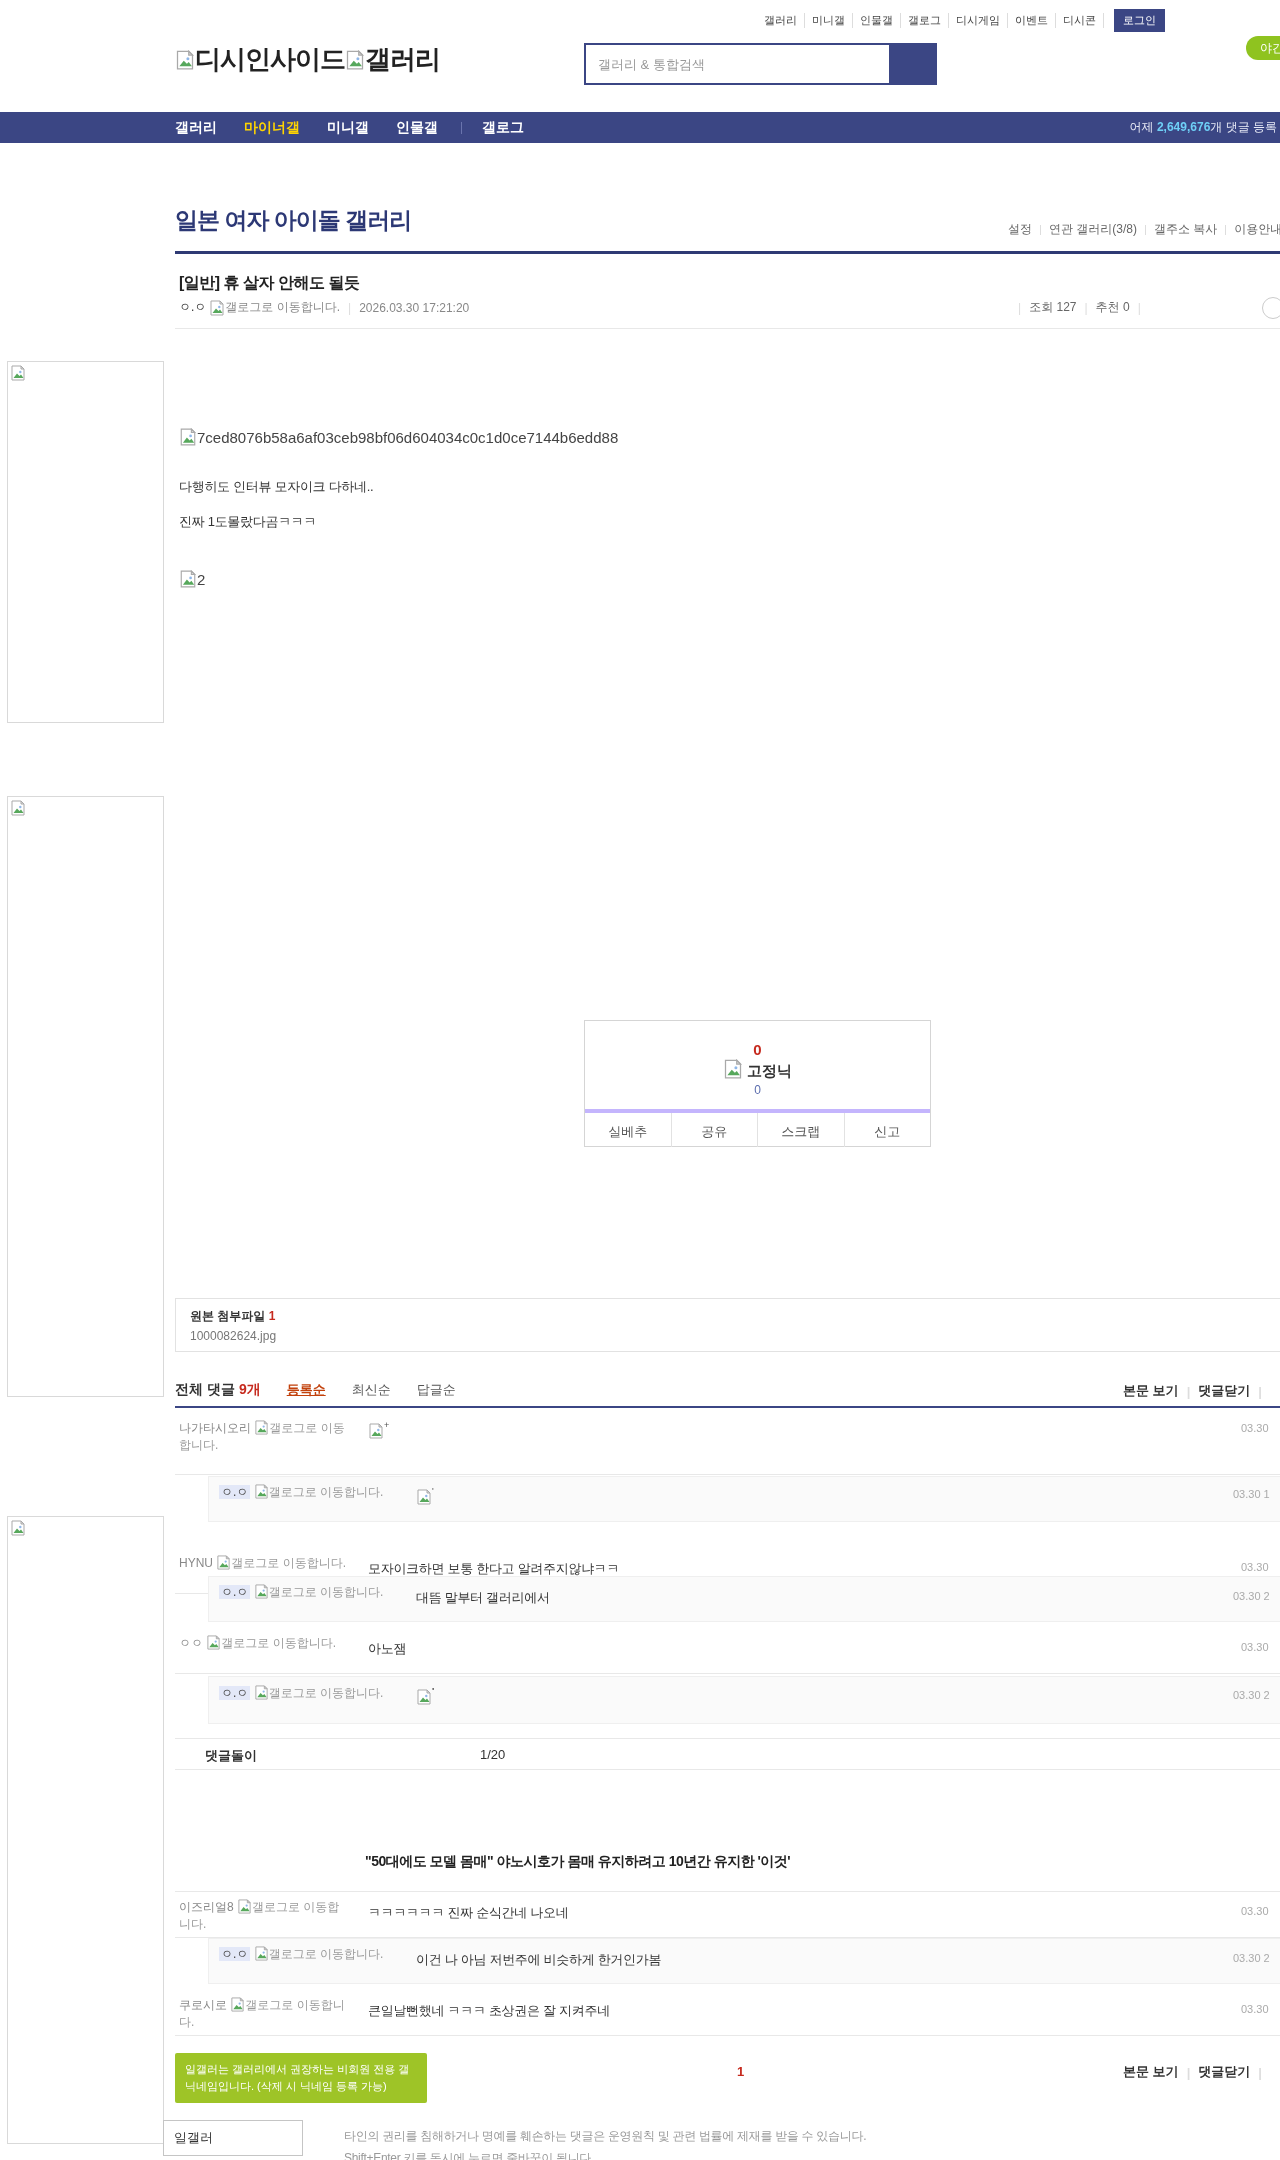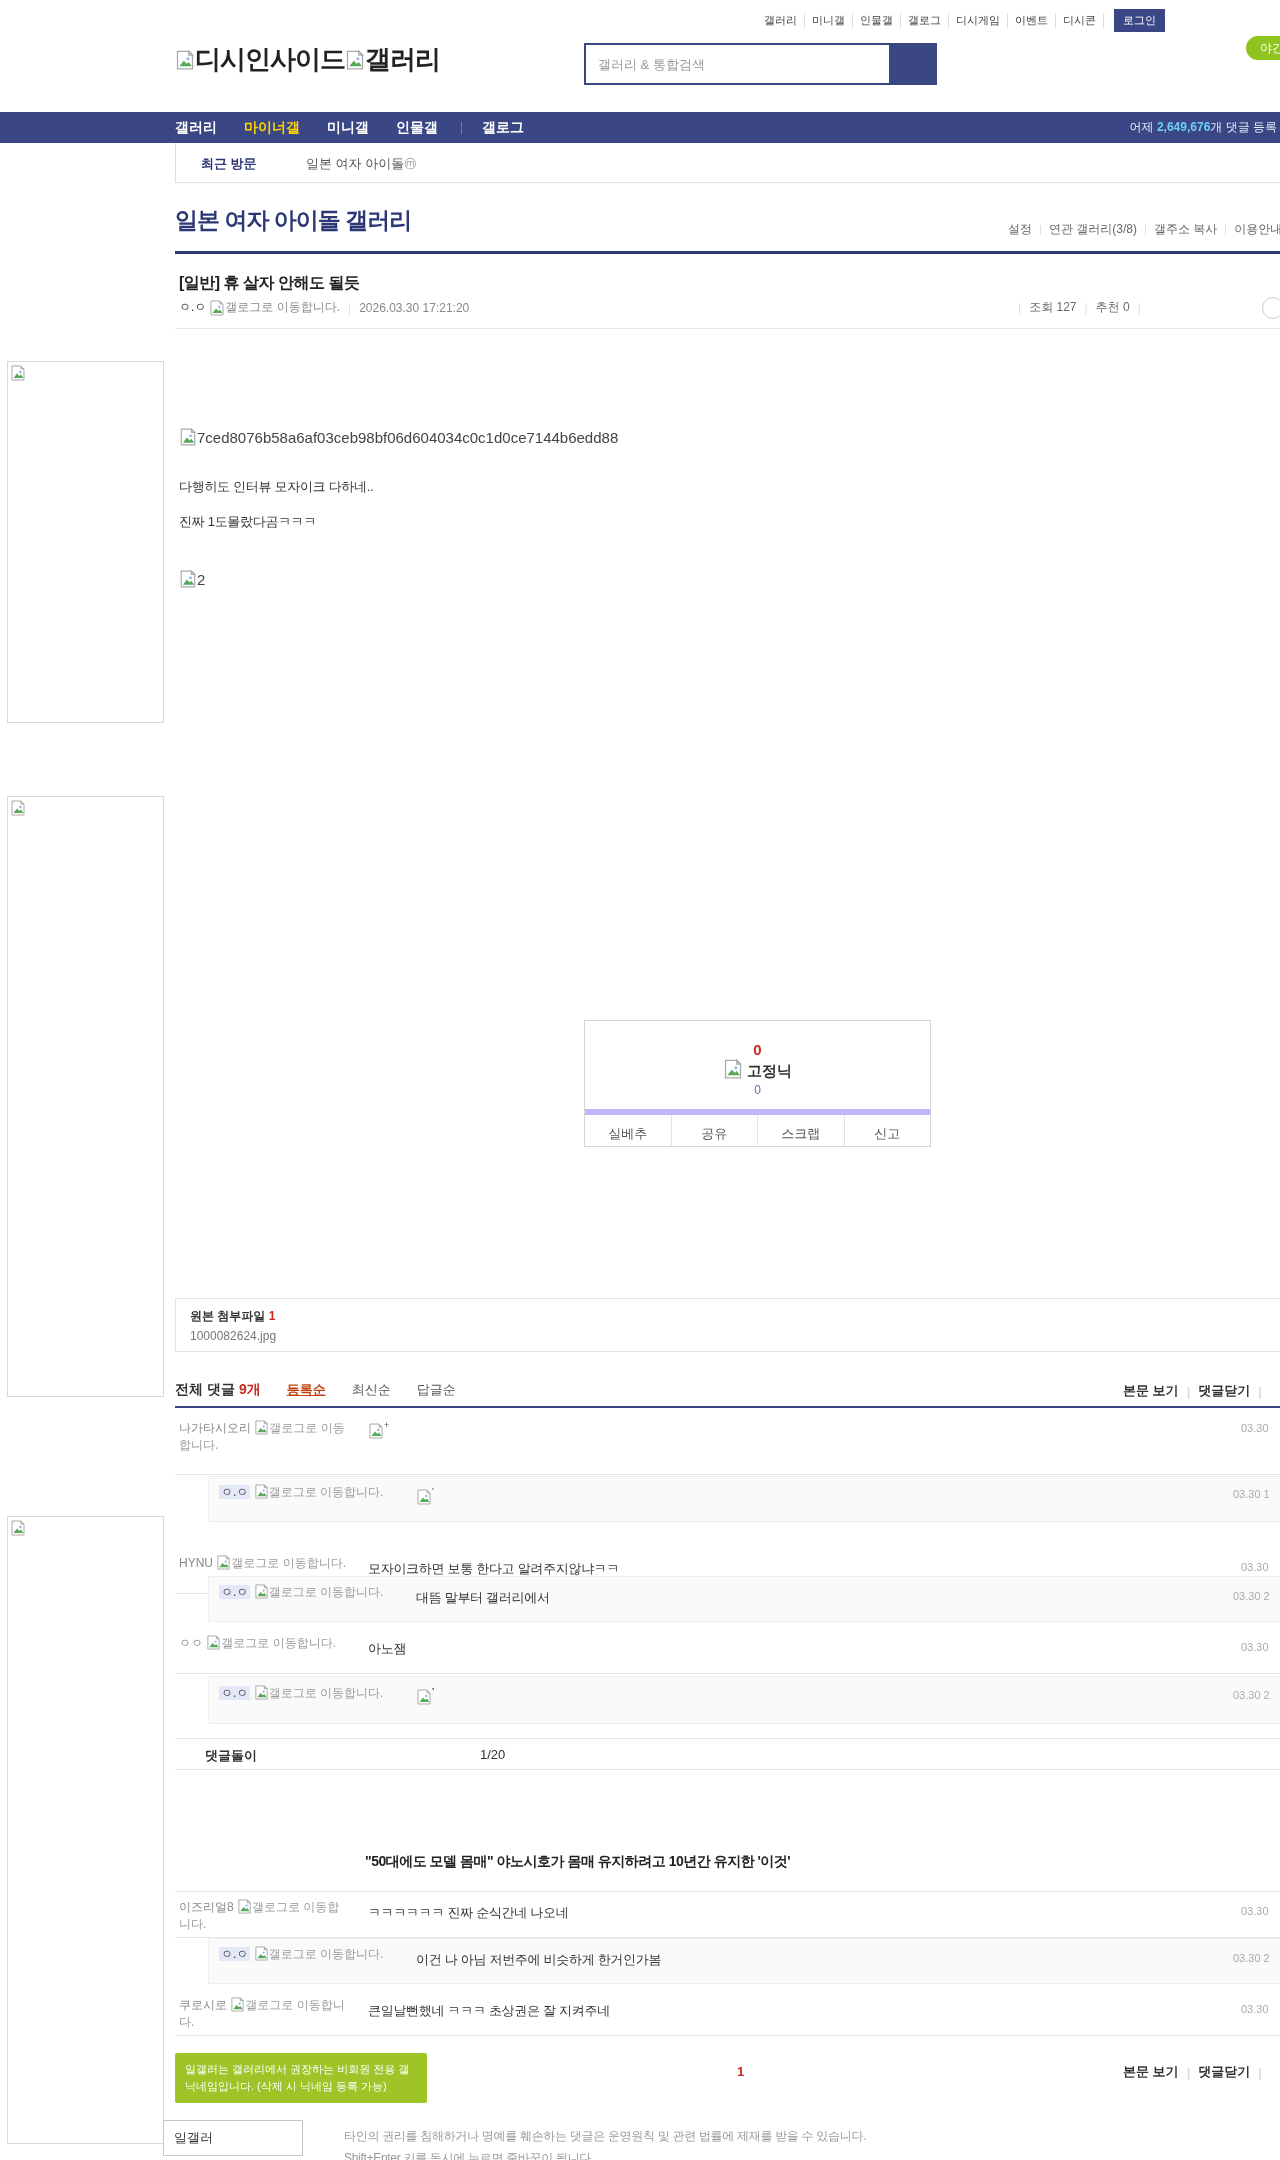--- a/index.html
+++ b/index.html
@@ -52,21 +52,21 @@
 
   .alt-line { font-size:15px; color:#444; display:flex; align-items:center; }
   .body-p { font-size:13px; color:#333; letter-spacing:-0.3px; }
 
   
   .votebox { border:1px solid #d5d5d5; background:#fff; }
   .vote-top { height:88px; text-align:center; padding-top:20px; }
   .vote-up { color:#c62a1e; font-size:15px; font-weight:bold; }
   .vote-nick { font-size:15px; font-weight:bold; color:#333; margin-top:1px; }
   .vote-down { color:#5b6dae; font-size:12px; margin-top:2px; }
-  .vote-btns { display:flex; border-top:6px solid #c4b5fd; height:38px; }
+  .vote-btns { display:flex; border-top:4px solid #c4b5fd; height:38px; }
   .vote-btns .vb { flex:1; text-align:center; line-height:38px; font-size:13px; color:#555; border-left:1px solid #e2e2e2; cursor:pointer; }
   .vote-btns .vb:first-child { border-left:none; }
 
   .attachbox { border:1px solid #e2e2e2; padding:9px 14px; font-size:12px; }
   .attach-title { font-weight:bold; color:#333; }
   .attach-count { color:#c62a1e; font-weight:bold; }
   .attach-file { color:#777; margin-top:4px; cursor:pointer; }
 
   
   .c-header { display:flex; align-items:flex-end; }
@@ -147,24 +147,20 @@
     <span class="ni">미니갤</span>
     <span class="ni">인물갤</span>
     <span class="nsep"></span>
     <span class="ni">갤로그</span>
     <div class="nav-stats">
       <span>어제</span>
       <b>2,649,676</b><span>개 댓글 등록</span>
     </div>
   </div>
 
-  <div class="abs crumbstrip" style="top:143px; left:175px; width:1105px; height:40px;">
-    <span class="abs crumb-recent" style="top:12px; left:25px;">최근 방문</span>
-    <span class="abs crumb-name" style="top:12px; left:130px;"><span>일본 여자 아이돌</span><span class="crumb-badge">ⓜ</span></span>
-  </div>
 
   <div class="abs gal-title" style="top:205px; left:175px;">일본 여자 아이돌 갤러리</div>
 
   <div class="abs settings-row" style="top:221px; left:1000px;">
     <span class="si">설정</span>
     <span class="ssep"></span>
     <span class="si">연관 갤러리(3/8)</span>
     <span class="ssep"></span>
     <span class="si">갤주소 복사</span>
     <span class="ssep"></span>

